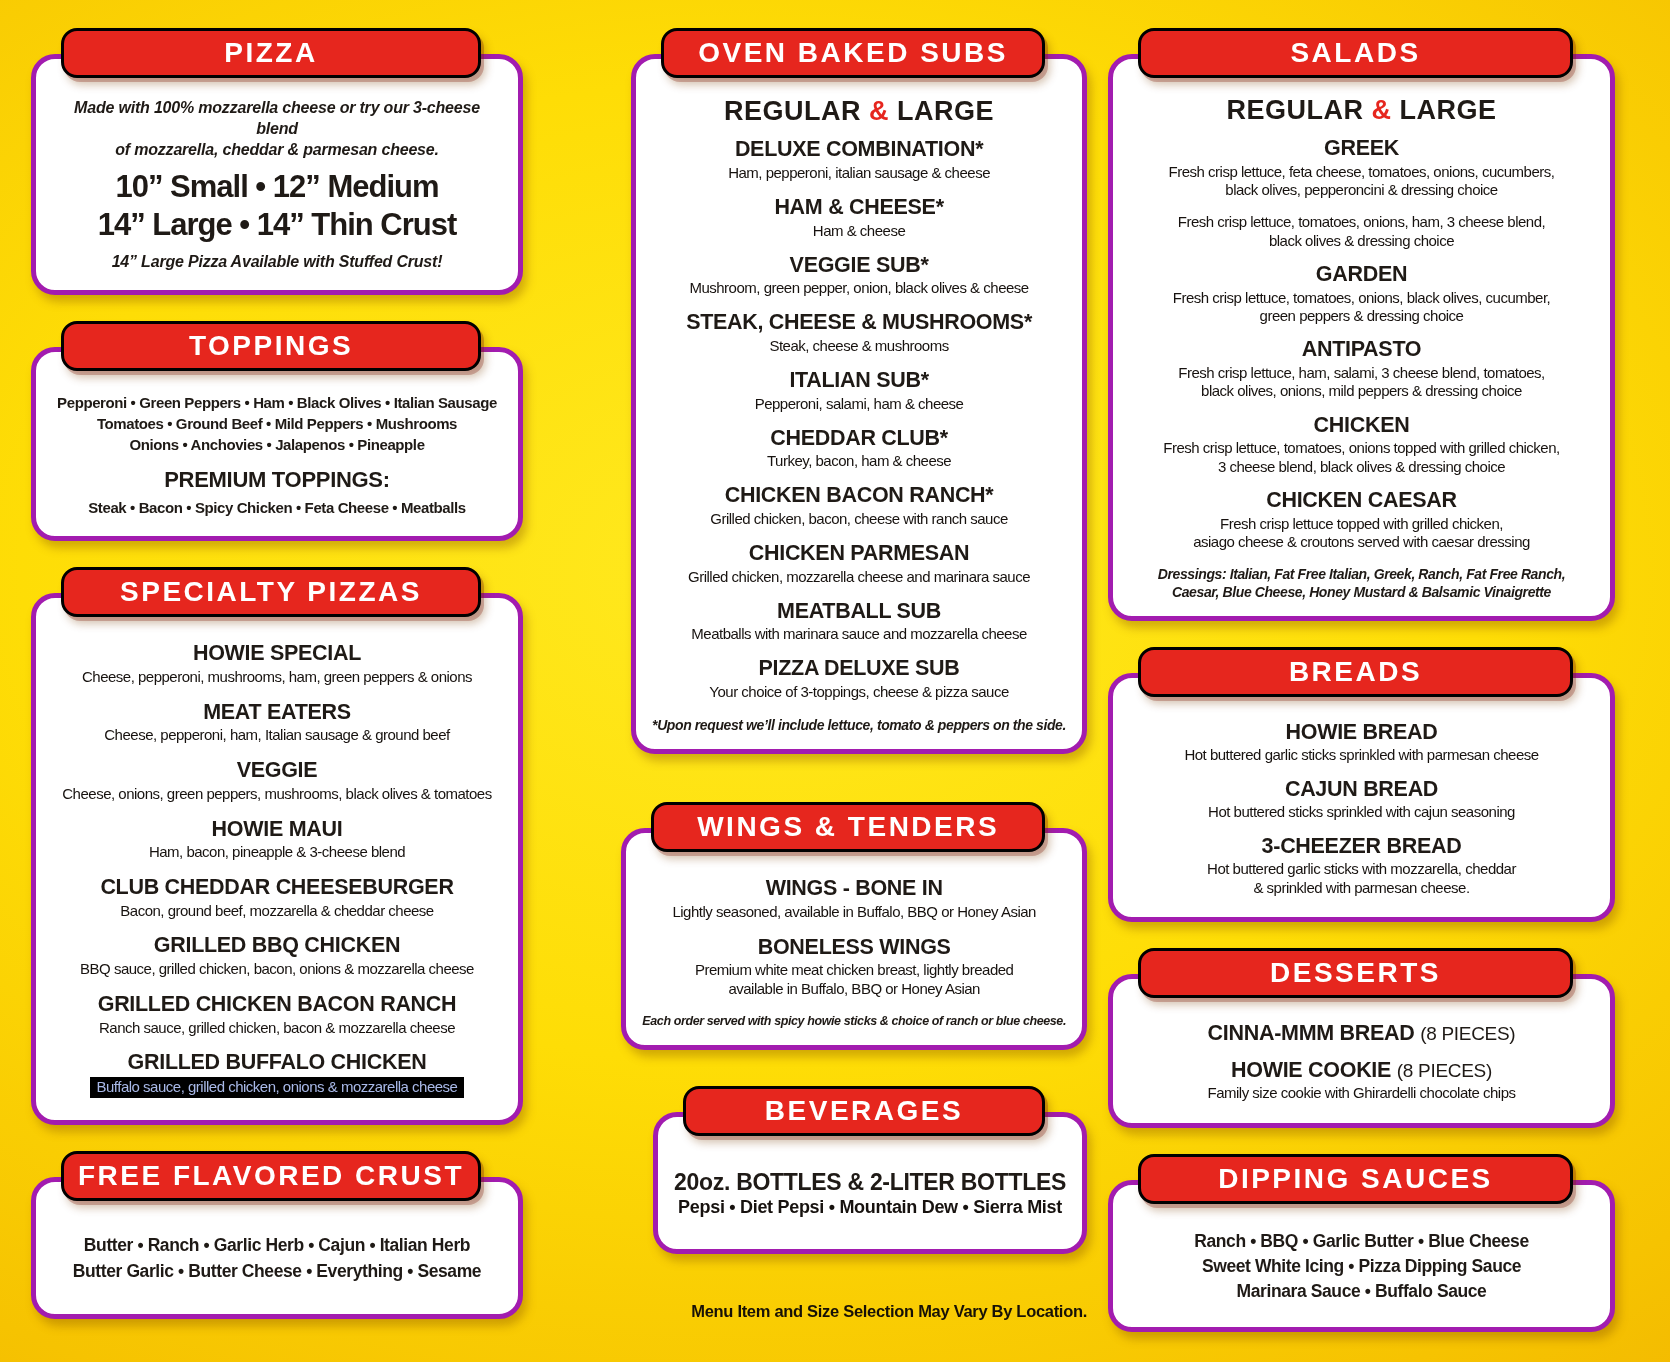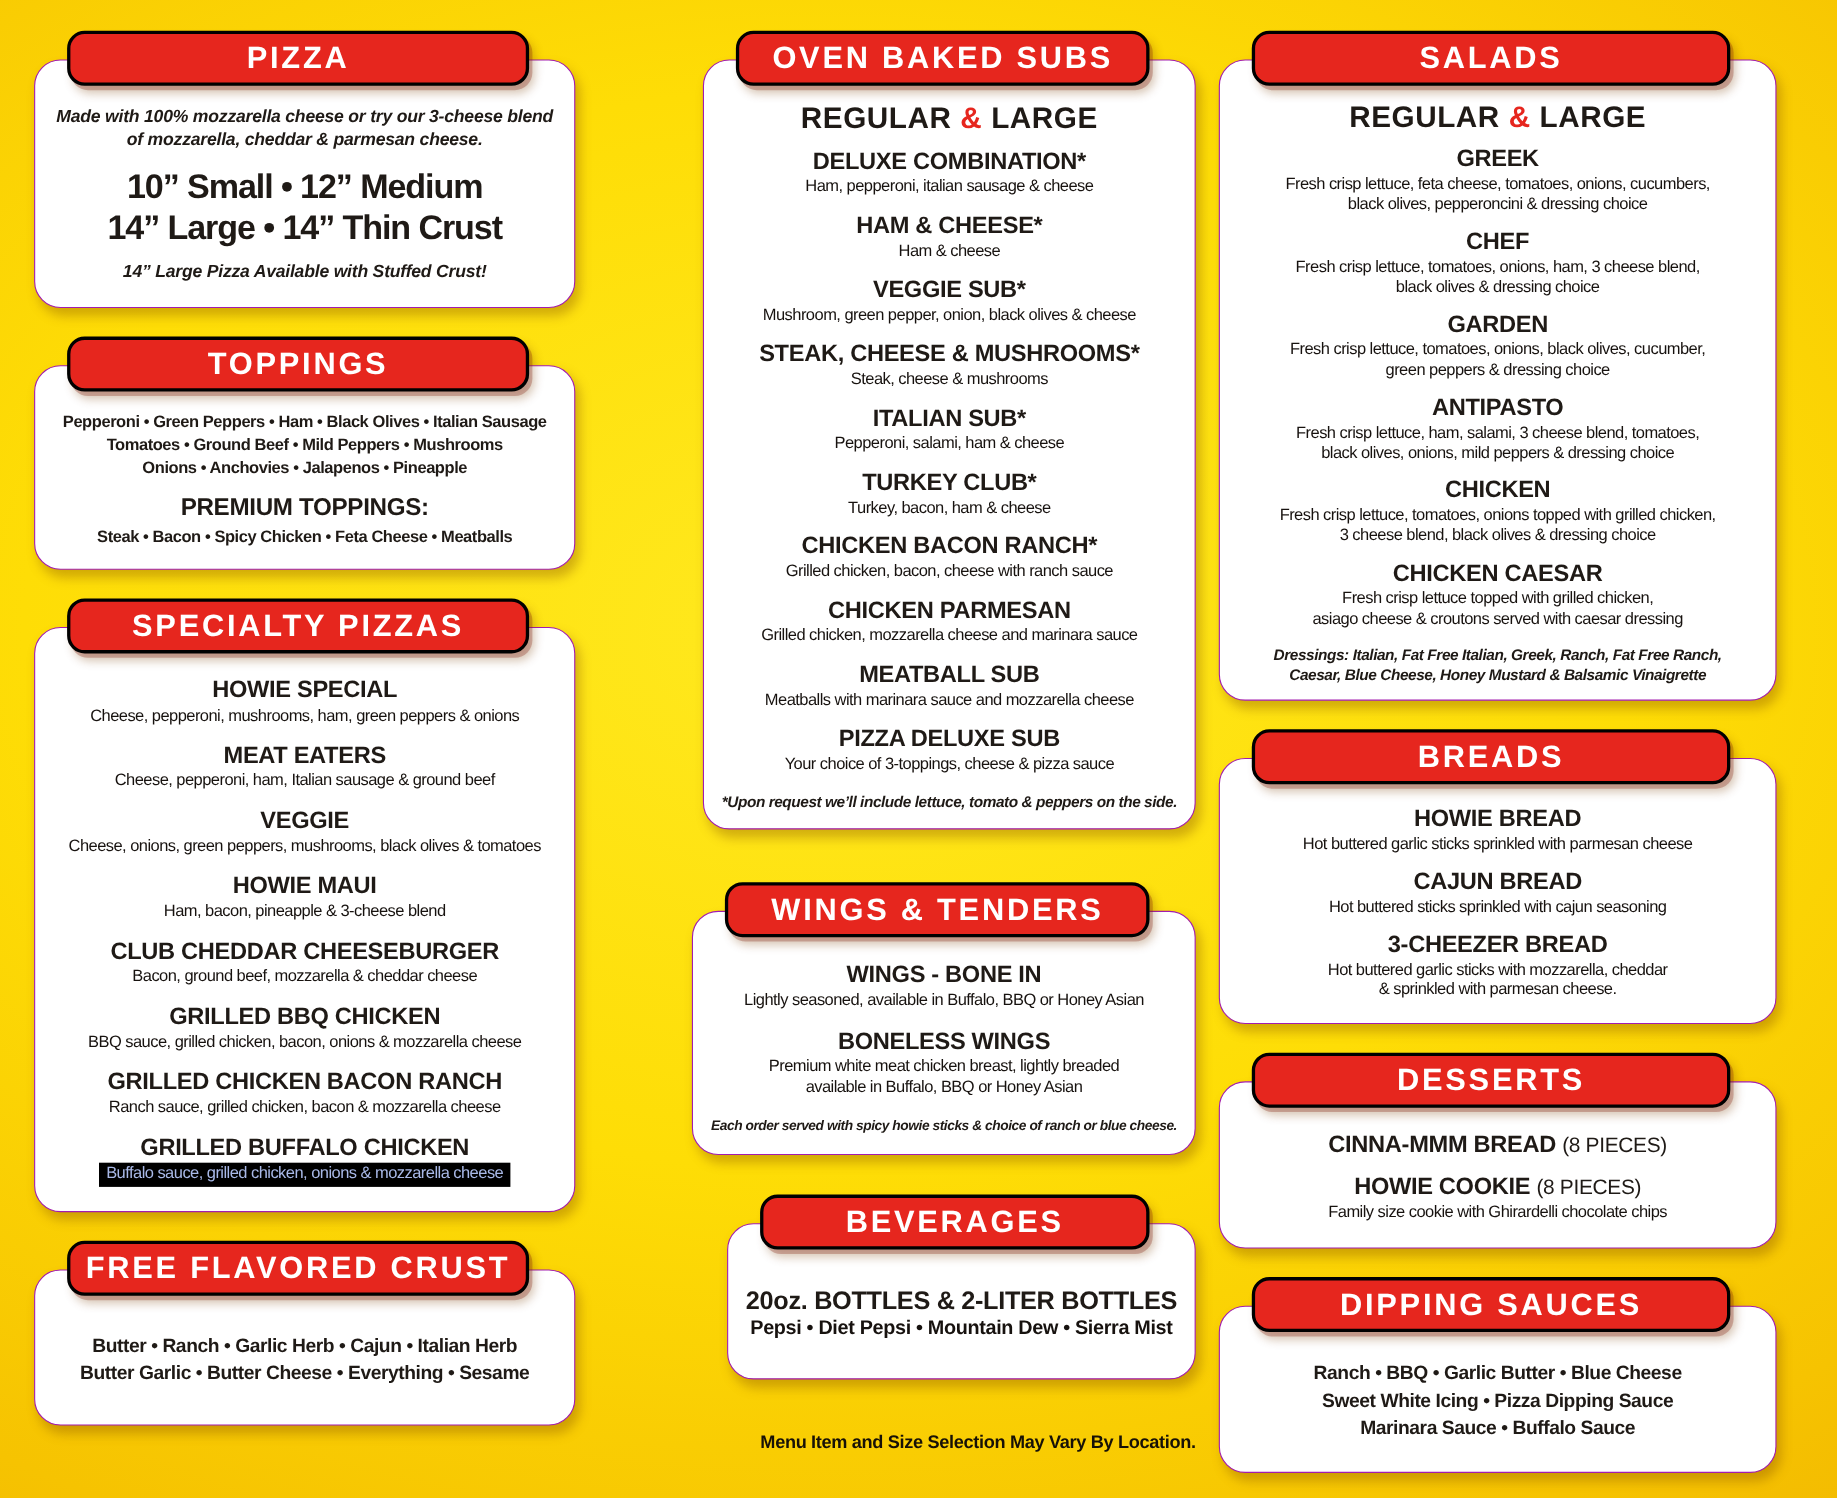--- a/index.html
+++ b/index.html
@@ -17,21 +17,21 @@
 
   .menu-section{position:relative;padding-top:26px;margin-bottom:26px;}
   .banner{
     position:absolute;top:0;left:30px;right:42px;height:50px;z-index:2;
     background:#e6261e;border:3px solid #000000;border-radius:16px;
     box-shadow:3px 4px 0 rgba(130,25,12,.28),5px 7px 9px rgba(120,60,0,.3);
     display:flex;align-items:center;justify-content:center;box-sizing:border-box;
   }
   .banner-title{color:#ffffff;font-weight:bold;font-size:28px;letter-spacing:2.5px;white-space:nowrap;}
   .card{
-    position:relative;background:#ffffff;border:1px solid #a21caf;border-radius:24px;
+    position:relative;background:#ffffff;border:5px solid #a21caf;border-radius:24px;
     box-shadow:4px 7px 10px rgba(125,75,0,.35);
     padding:36px 16px 14px;box-sizing:border-box;text-align:center;
     display:flex;flex-direction:column;justify-content:space-evenly;
   }
 
   .blk-italic{font-style:italic;font-weight:bold;font-size:16px;line-height:1.3;white-space:pre-line;margin:3px 0;letter-spacing:-0.2px;}
   .blk-big{font-weight:bold;font-size:31px;line-height:1.22;letter-spacing:-1px;white-space:pre-line;margin:5px 0;}
   .blk-linebold{font-weight:bold;font-size:16.5px;letter-spacing:-0.4px;line-height:1.4;white-space:pre-line;margin:4px 0;}
   .blk-head{font-weight:bold;font-size:22px;letter-spacing:-0.3px;margin:8px 0 0;}
   .blk-duo{font-weight:bold;font-size:27px;letter-spacing:.5px;margin:0 0 4px;}
@@ -163,21 +163,21 @@
           </div>
           <div class="item">
             <div class="item-name"><span>STEAK, CHEESE &amp; MUSHROOMS*</span></div>
             <div class="item-desc">Steak, cheese &amp; mushrooms</div>
           </div>
           <div class="item">
             <div class="item-name"><span>ITALIAN SUB*</span></div>
             <div class="item-desc">Pepperoni, salami, ham &amp; cheese</div>
           </div>
           <div class="item">
-            <div class="item-name"><span>TURKEY CLUB*</span></div>
+            <div class="item-name"><span>CHEDDAR CLUB*</span></div>
             <div class="item-desc">Turkey, bacon, ham &amp; cheese</div>
           </div>
           <div class="item">
             <div class="item-name"><span>CHICKEN BACON RANCH*</span></div>
             <div class="item-desc">Grilled chicken, bacon, cheese with ranch sauce</div>
           </div>
           <div class="item">
             <div class="item-name"><span>CHICKEN PARMESAN</span></div>
             <div class="item-desc">Grilled chicken, mozzarella cheese and marinara sauce</div>
           </div>
@@ -228,21 +228,20 @@
           <span class="banner-title">SALADS</span>
         </div>
         <div class="card">
           <div class="blk-duo"><span>REGULAR</span> <span class="amp">&amp;</span> <span>LARGE</span></div>
           <div class="item">
             <div class="item-name"><span>GREEK</span></div>
             <div class="item-desc">Fresh crisp lettuce, feta cheese, tomatoes, onions, cucumbers,
 black olives, pepperoncini &amp; dressing choice</div>
           </div>
           <div class="item">
-            <div class="item-name"><span>CHEF</span></div>
             <div class="item-desc">Fresh crisp lettuce, tomatoes, onions, ham, 3 cheese blend,
 black olives &amp; dressing choice</div>
           </div>
           <div class="item">
             <div class="item-name"><span>GARDEN</span></div>
             <div class="item-desc">Fresh crisp lettuce, tomatoes, onions, black olives, cucumber,
 green peppers &amp; dressing choice</div>
           </div>
           <div class="item">
             <div class="item-name"><span>ANTIPASTO</span></div>

